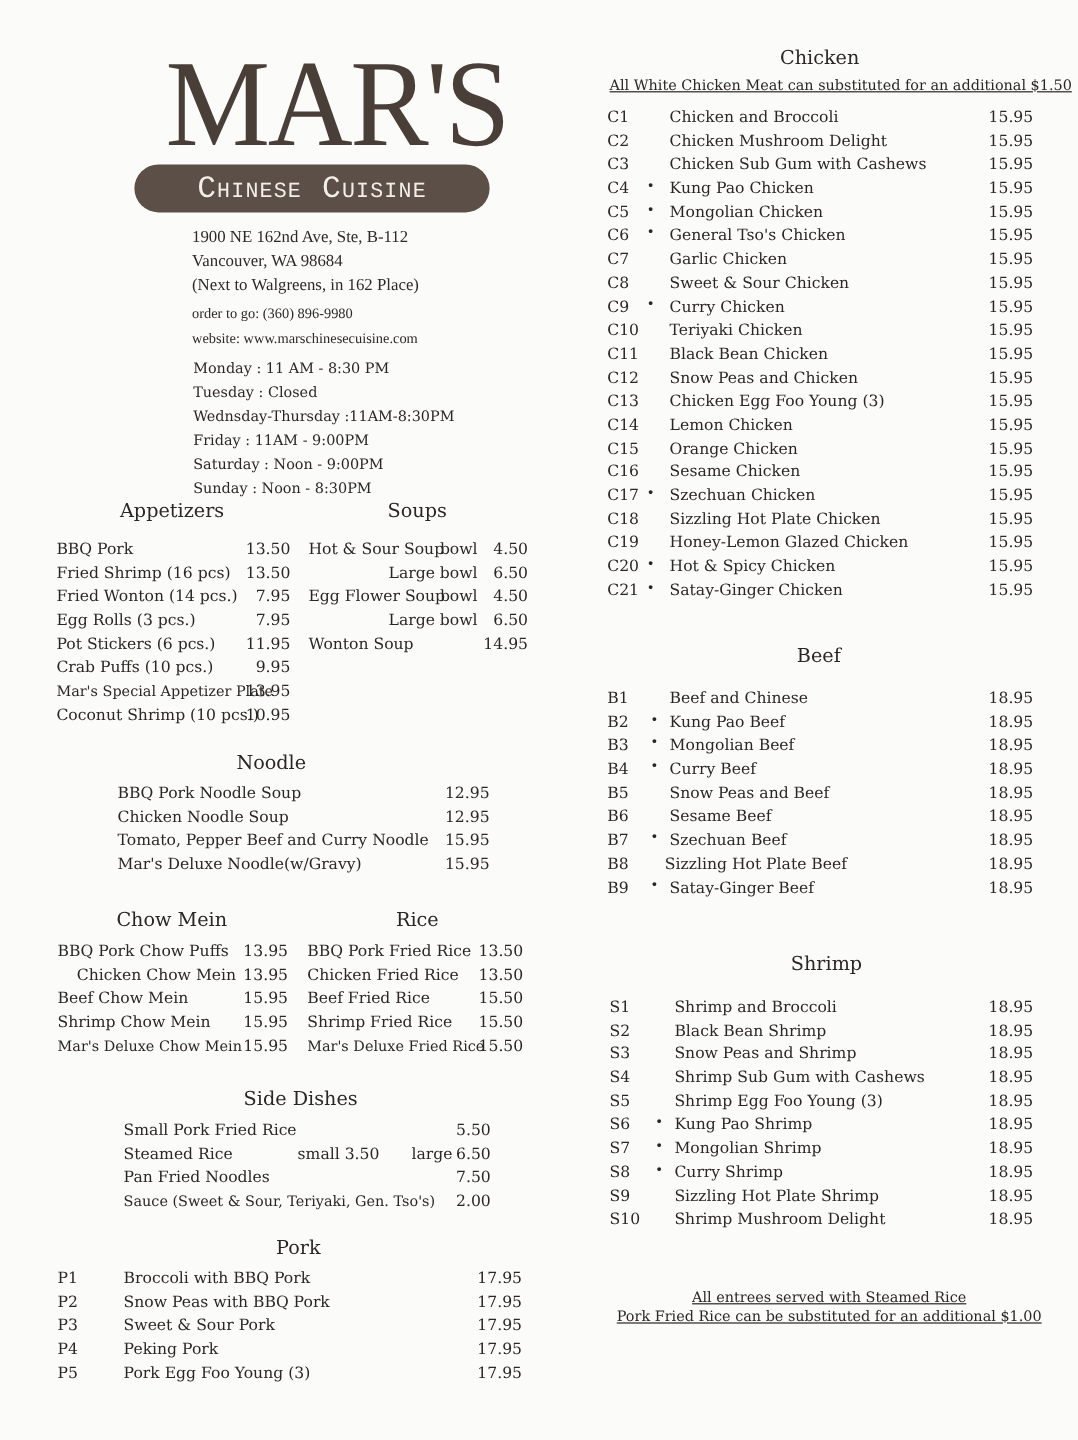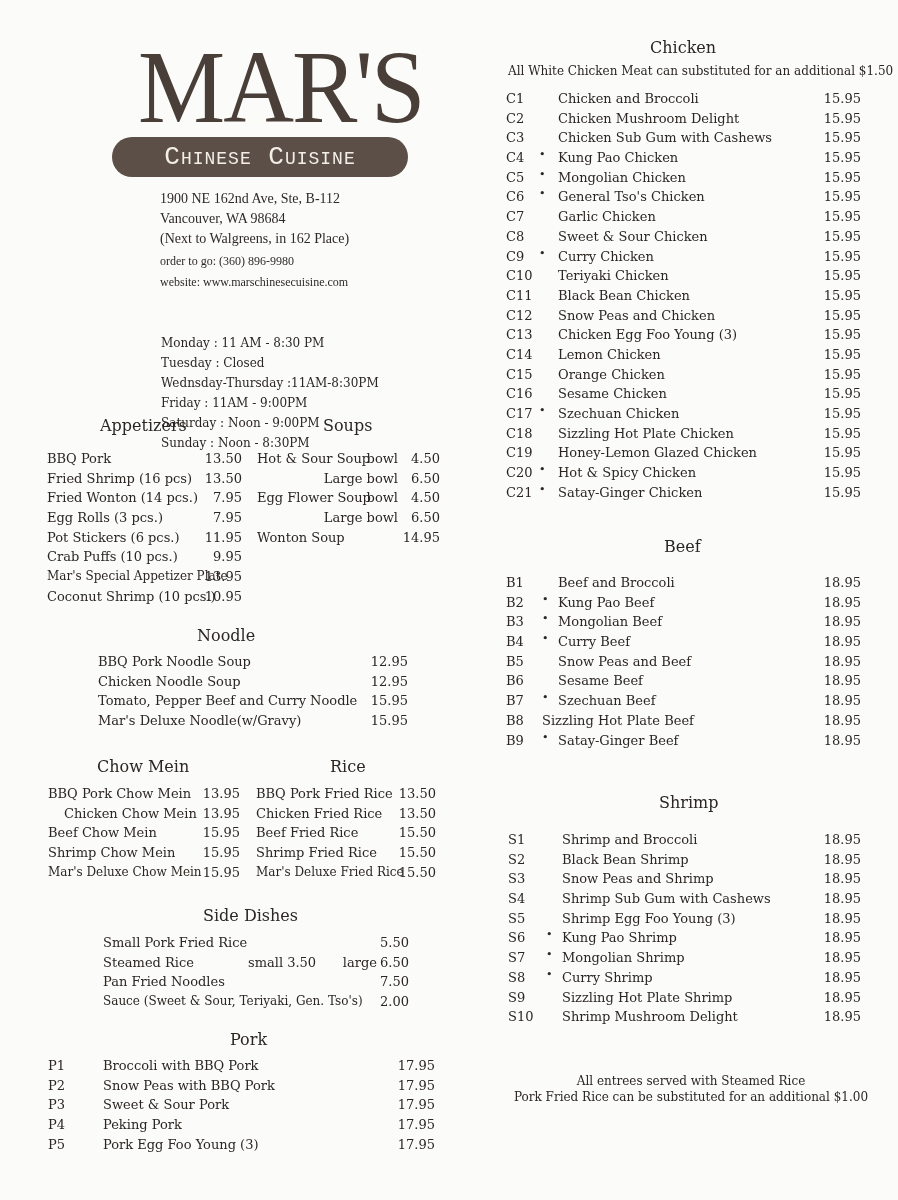--- a/index.html
+++ b/index.html
@@ -26,24 +26,24 @@
       background: #5b4f47; border-radius: 22px;
       display: flex; align-items: center; justify-content: center;
     }
     .logo-pill span {
       font-family: Liberation Mono, monospace; color: #f3efe8;
       font-size: 26px; letter-spacing: 1px; font-variant: small-caps;
     }
 
     .info { position: absolute; left: 160px; font-size: 14px; line-height: 20px; color: #2e2926; white-space: nowrap; font-family: Liberation Serif, serif; }
     .info.small { font-size: 12px; }
-    .hours { position: absolute; left: 161px; font-size: 12px; line-height: 20px; white-space: nowrap; margin-top: 36px; }
+    .hours { position: absolute; left: 161px; font-size: 12px; line-height: 20px; white-space: nowrap; }
 
     .sec-title { position: absolute; font-size: 16px; color: #2b2622; white-space: nowrap; }
-    .note { position: absolute; font-size: 12px; white-space: nowrap; }
+    .note { position: absolute; font-size: 12px; white-space: nowrap; text-decoration: underline; }
 
     .list { position: absolute; }
     .list .item { position: relative; height: 19.7px; font-size: 13px; white-space: nowrap; }
     .list .item span { position: absolute; top: 0; }
     .code { left: 0; }
     .dot { font-size: 11px; top: -2px !important; }
   </style>
 </head>
 <body>
 
@@ -147,21 +147,21 @@
       </div>
     <div class="item">
         <span style="left:0">Mar's Deluxe Noodle(w/Gravy)</span>
         <span style="right:0">15.95</span>
       </div>
   </div>
 
   <div class="sec-title" style="left:97px; top:757px;">Chow Mein</div>
   <div class="list" style="left:48px; top:786px; width:192px;">
     <div class="item">
-        <span style="left:0">BBQ Pork Chow Mein</span>
+        <span style="left:0">BBQ Pork Chow Puffs</span>
         <span style="right:0">13.95</span>
       </div>
     <div class="item">
         <span style="left:16px">Chicken Chow Mein</span>
         <span style="right:0">13.95</span>
       </div>
     <div class="item">
         <span style="left:0">Beef Chow Mein</span>
         <span style="right:0">15.95</span>
       </div>
@@ -379,21 +379,21 @@
         <span style="left:52px">Satay-Ginger Chicken</span>
         <span style="right:0">15.95</span>
       </div>
     </div>
 
   <div class="sec-title" style="left:664px; top:537px;">Beef</div>
   <div class="list" id="beef-list" style="left:506px; top:575px; width:355px;">
       <div class="item">
         <span class="code">B1</span>
         <span class="dot" style="left:36px"></span>
-        <span style="left:52px">Beef and Broccoli</span>
+        <span style="left:52px">Beef and Chinese</span>
         <span style="right:0">18.95</span>
       </div>
       <div class="item">
         <span class="code">B2</span>
         <span class="dot" style="left:36px">•</span>
         <span style="left:52px">Kung Pao Beef</span>
         <span style="right:0">18.95</span>
       </div>
       <div class="item">
         <span class="code">B3</span>
@@ -421,21 +421,21 @@
       </div>
       <div class="item">
         <span class="code">B7</span>
         <span class="dot" style="left:36px">•</span>
         <span style="left:52px">Szechuan Beef</span>
         <span style="right:0">18.95</span>
       </div>
       <div class="item">
         <span class="code">B8</span>
         <span class="dot" style="left:36px"></span>
-        <span style="left:36px">Sizzling Hot Plate Beef</span>
+        <span style="left:48px">Sizzling Hot Plate Beef</span>
         <span style="right:0">18.95</span>
       </div>
       <div class="item">
         <span class="code">B9</span>
         <span class="dot" style="left:36px">•</span>
         <span style="left:52px">Satay-Ginger Beef</span>
         <span style="right:0">18.95</span>
       </div>
     </div>
 

